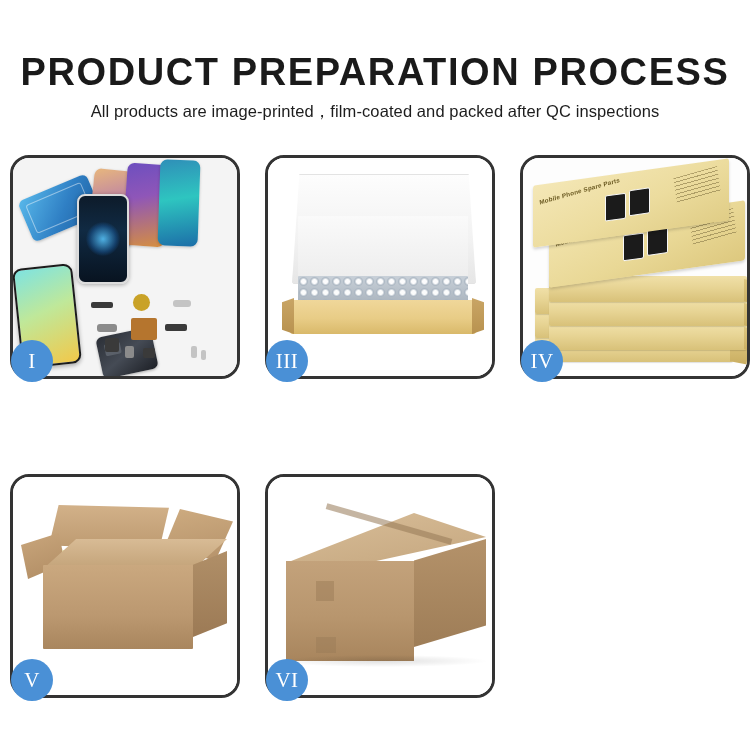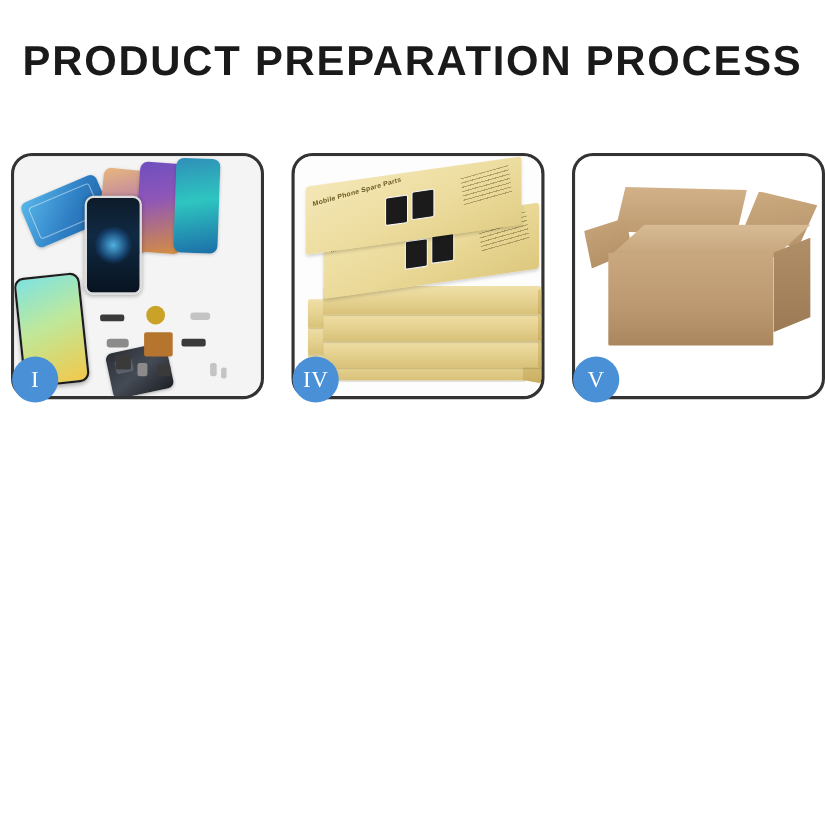--- a/index.html
+++ b/index.html
@@ -2,21 +2,21 @@
 <html><head>
 <meta charset="utf-8">
 <style>
   html,body{margin:0;padding:0;}
   body{
     width:750px;height:750px;
     background:#ffffff;
     font-family:"Liberation Sans","DejaVu Sans",sans-serif;
     overflow:hidden;
   }
-  .page{position:relative;width:750px;height:570px;}
+  .page{position:relative;width:750px;height:570px;margin-top:16px;}
 
   
   .header{position:absolute;left:0;top:0;width:750px;text-align:center;}
   .title{
     margin:0;padding-top:34px;
     font-size:38px;font-weight:bold;
     letter-spacing:1.6px;
     color:#1a1a1a;
     line-height:44px;
     white-space:nowrap;
@@ -218,20 +218,21 @@
   .c6shadow{position:absolute;left:12px;top:178px;width:206px;height:12px;
     background:radial-gradient(ellipse at 50% 50%,rgba(0,0,0,.12),transparent 72%);}
 </style>
 </head>
 <body>
 
 <div class="page">
 
   <div class="header">
     <h1 class="title">PRODUCT PREPARATION PROCESS</h1>
+    <p class="subtitle">All products are image-printed，film-coated and packed after QC inspections</p>
   </div>
 
   <div class="grid">
 
     <div class="panel">
       <div class="photo p1">
         <div class="ph ph-a"></div>
         <div class="ph ph-b"></div>
         <div class="ph ph-c"></div>
         <div class="ph ph-d"></div>
@@ -249,20 +250,29 @@
           <div class="pt grey" style="left:34px;top:52px;width:9px;height:12px;"></div>
           <div class="pt" style="left:52px;top:54px;width:12px;height:10px;"></div>
           <div class="pt ltgrey" style="left:100px;top:52px;width:6px;height:12px;"></div>
           <div class="pt ltgrey" style="left:110px;top:56px;width:5px;height:10px;"></div>
         </div>
       </div>
       <div class="badge">I</div>
     </div>
 
 
+    <div class="panel">
+      <div class="photo p3">
+        <div class="lid3"></div>
+        <div class="foam3"></div>
+        <div class="bubbles3"></div>
+        <div class="tray3"></div>
+      </div>
+      <div class="badge">III</div>
+    </div>
 
     <div class="panel">
       <div class="photo p4">
         <div class="stack">
           <div class="sbox" style="left:8px;top:164px;">
               <span class="side"></span>
             </div>
           <div class="sbox" style="left:8px;top:140px;">
               <span class="side"></span>
             </div>
@@ -301,15 +311,27 @@
         <div class="c5flapR"></div>
         <div class="c5flapL"></div>
         <div class="c5fill"></div>
         <div class="c5top"></div>
         <div class="c5body"></div>
         <div class="c5right"></div>
       </div>
       <div class="badge">V</div>
     </div>
 
+    <div class="panel">
+      <div class="photo p6">
+        <div class="c6top"></div>
+        <div class="c6seam"></div>
+        <div class="c6front"></div>
+        <div class="c6side"></div>
+        <div class="c6tab1"></div>
+        <div class="c6tab2"></div>
+        <div class="c6shadow"></div>
+      </div>
+      <div class="badge">VI</div>
+    </div>
 
   </div>
 </div>
 
 </body></html>

